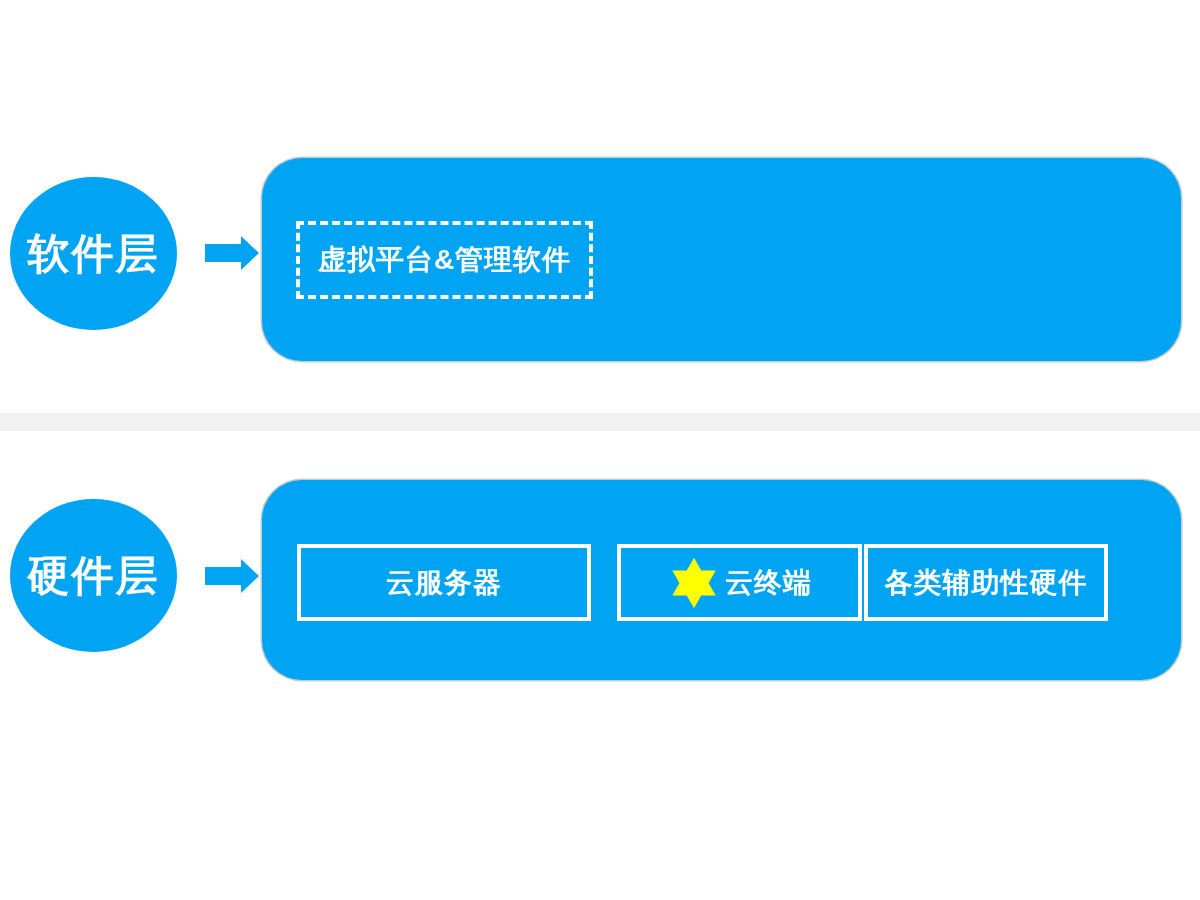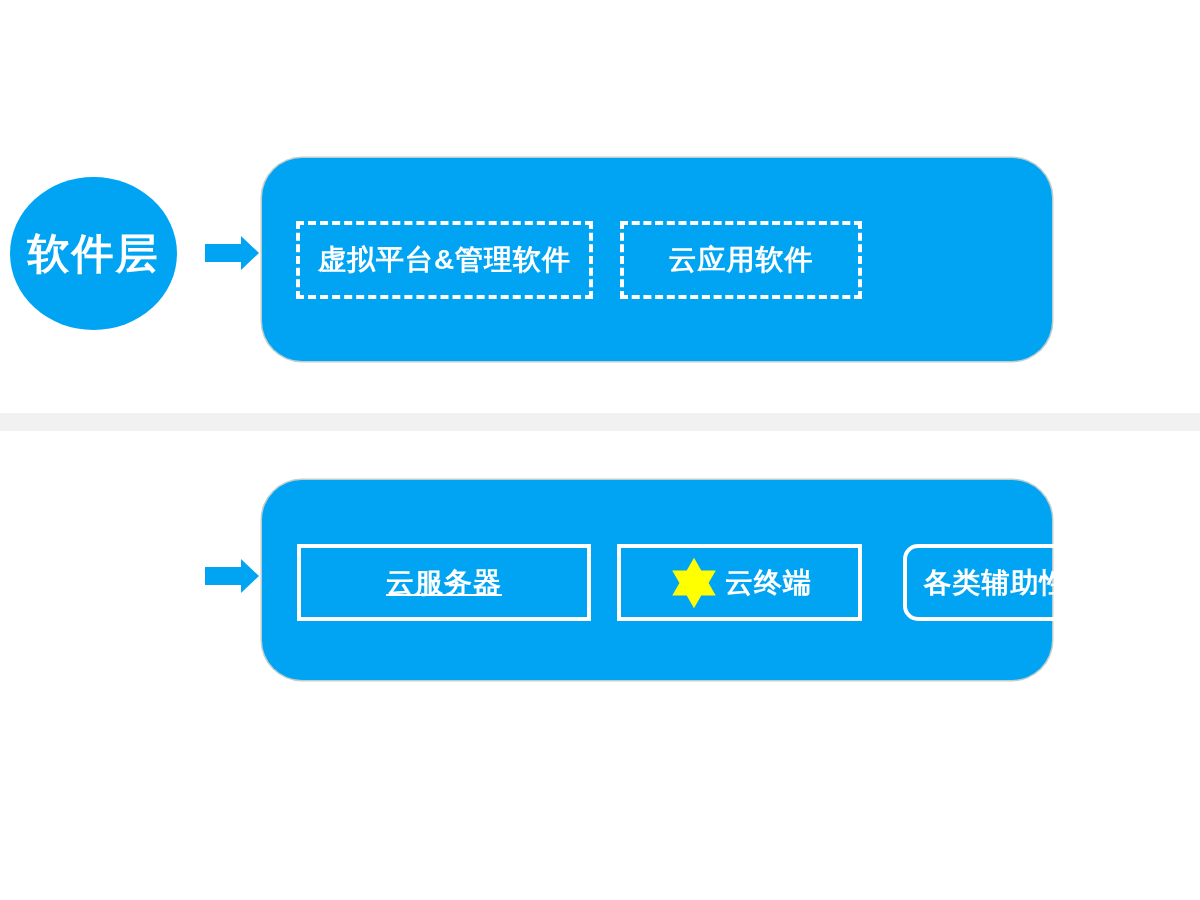--- a/index.html
+++ b/index.html
@@ -39,21 +39,21 @@
     position: absolute; left: 36px; top: 0;
     width: 0; height: 0;
     border-top: 17px solid transparent;
     border-bottom: 17px solid transparent;
     border-left: 18px solid #00a4f2;
   }
 
   
   .panel {
     position: absolute;
-    left: 262px; width: 790px;
+    left: 262px; width: 919px;
     background: #00a4f2;
     border-radius: 40px;
     box-shadow: 0 0 0 1.5px rgba(140,165,160,0.55);
   }
   .panel-software { top: 158px; height: 203px; }
   .panel-hardware { top: 480px; height: 200px; }
 
   
   .item-box {
     position: absolute;
@@ -65,23 +65,23 @@
   .item-box.solid  { border: 4px solid  #ffffff; }
 
   
   .sw-box { top: 63px; height: 78px; }
   .sw-1 { left: 34px;  width: 297px; }
   .sw-2 { left: 358px; width: 242px; }
   .sw-3 { left: 621px; width: 246px; }
 
   
   .hw-box { top: 64px; height: 77px; }
-  .hw-1 { left: 35px;  width: 294px; text-decoration: underline; }
+  .hw-1 { left: 35px;  width: 294px; }
   .hw-2 { left: 355px; width: 245px; }
-  .hw-3 { left: 641px; width: 244px; border-radius: 15px; }
+  .hw-3 { left: 602px; width: 244px; }
 
   .starred-content { display: flex; align-items: center; justify-content: center; gap: 4px; }
   .star-icon-wrap { width: 54px; height: 56px; display: inline-flex; }
 
   
   .divider {
     position: absolute;
     left: 0; top: 413px;
     width: 1200px; height: 18px;
     background: #f1f1f1;
@@ -98,27 +98,27 @@
 
   <div class="block-arrow arrow-software">
     <div class="shaft"></div>
     <div class="head"></div>
   </div>
 
   <div class="panel panel-software">
     <div class="item-box dashed sw-box sw-1">
       <span>虚拟平台&amp;管理软件</span>
     </div>
-    <div class="item-box dashed sw-box sw-2">
-      <span>云应用软件</span>
-    </div>
   </div>
 
   <div class="divider"></div>
 
+  <div class="layer-circle circle-hardware">
+    <span>硬件层</span>
+  </div>
 
   <div class="block-arrow arrow-hardware">
     <div class="shaft"></div>
     <div class="head"></div>
   </div>
 
   <div class="panel panel-hardware">
     <div class="item-box solid hw-box hw-1">
       <span>云服务器</span>
     </div>

